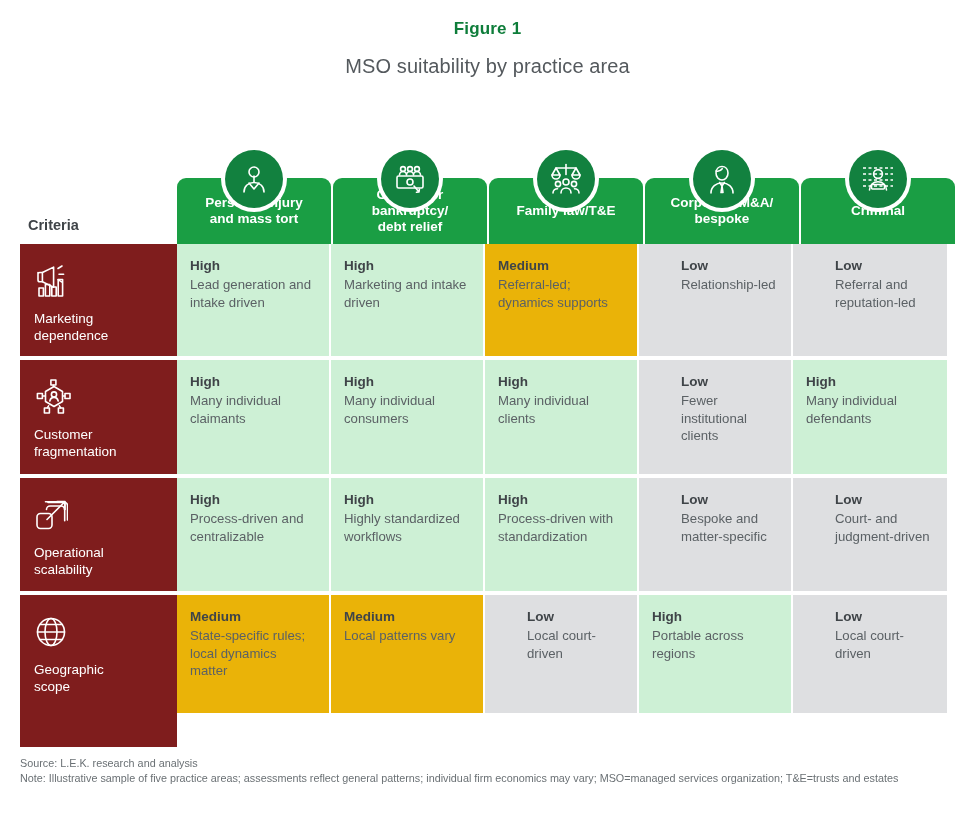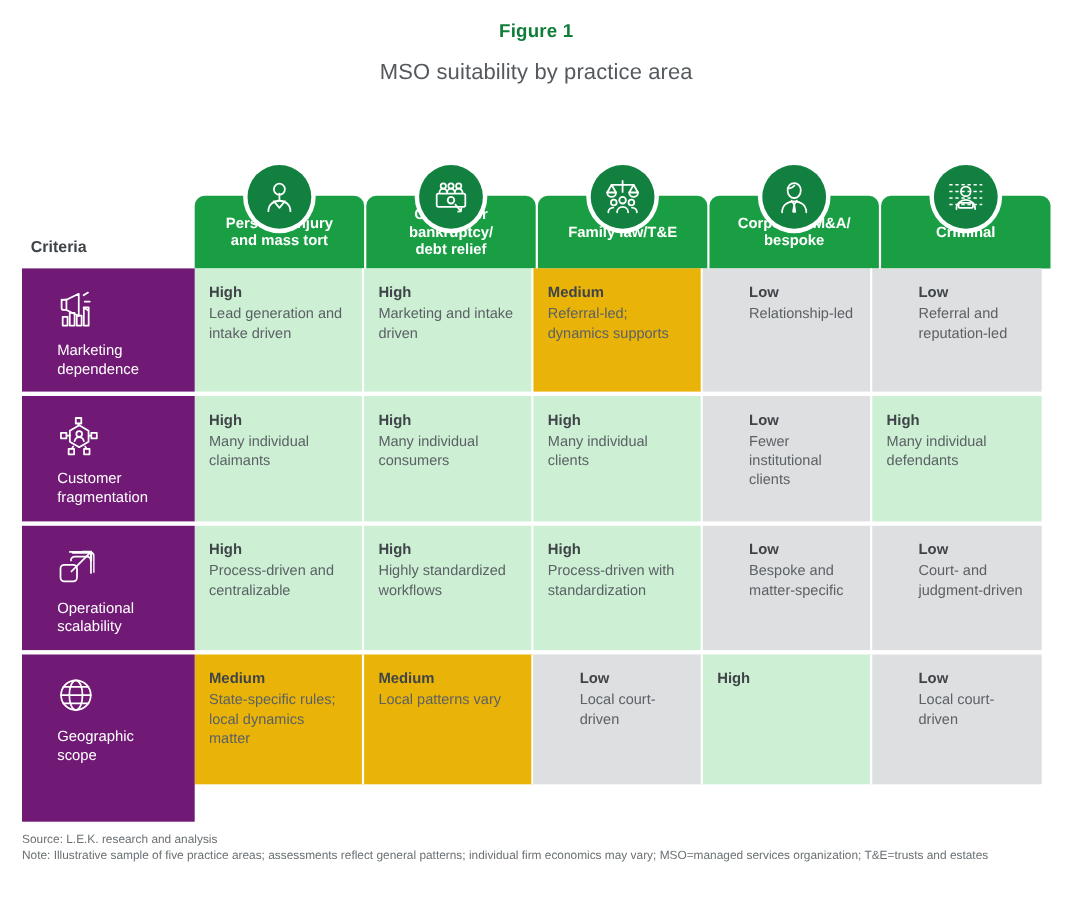--- a/index.html
+++ b/index.html
@@ -69,24 +69,24 @@
   .grid{
     position:absolute;left:0;top:134px;
     width:935px;height:478px;
   }
   .grid-row{
     position:absolute;left:0;width:935px;
     display:flex;
   }
   .crit-cell{
     width:157px;flex:0 0 157px;
-    background:#701a75;
+    background:#7f1d1d;
     color:#ffffff;
     box-sizing:border-box;
-    padding:14px 14px 12px 32px;
+    padding:14px 14px 12px 14px;
     display:flex;flex-direction:column;justify-content:flex-start;
     position:relative;
   }
   .crit-icon{height:46px;margin-bottom:6px;display:flex;align-items:center;}
   .crit-name{font-size:13.5px;line-height:17px;font-weight:normal;}
 
   .data-cell{
     flex:0 0 155.6px;width:155.6px;
     box-sizing:border-box;
     padding:13px 13px 10px 13px;
@@ -290,20 +290,21 @@
         <div class="data-cell bg-medium" style="height: 118px; flex: 0 0 154px; width: 154px;">
           <div class="lvl">Medium</div>
           <div class="desc">Local patterns vary</div>
         </div>
         <div class="data-cell bg-low" style="height: 118px; flex: 0 0 154px; width: 154px;">
           <div class="lvl">Low</div>
           <div class="desc">Local court-driven</div>
         </div>
         <div class="data-cell bg-high" style="height: 118px; flex: 0 0 154px; width: 154px;">
           <div class="lvl">High</div>
+          <div class="desc">Portable across regions</div>
         </div>
         <div class="data-cell bg-low" style="height: 118px; flex: 0 0 154px; width: 154px;">
           <div class="lvl">Low</div>
           <div class="desc">Local court-driven</div>
         </div>
       </div>
     </div>
 <div class="icon-badge" style="left: 205px; top: 40px;">
       <svg width="34" height="34" viewBox="0 0 34 34">
         <circle cx="17" cy="10" r="5" stroke="#fff" fill="none" stroke-width="1.6" stroke-linecap="round" stroke-linejoin="round"></circle>

